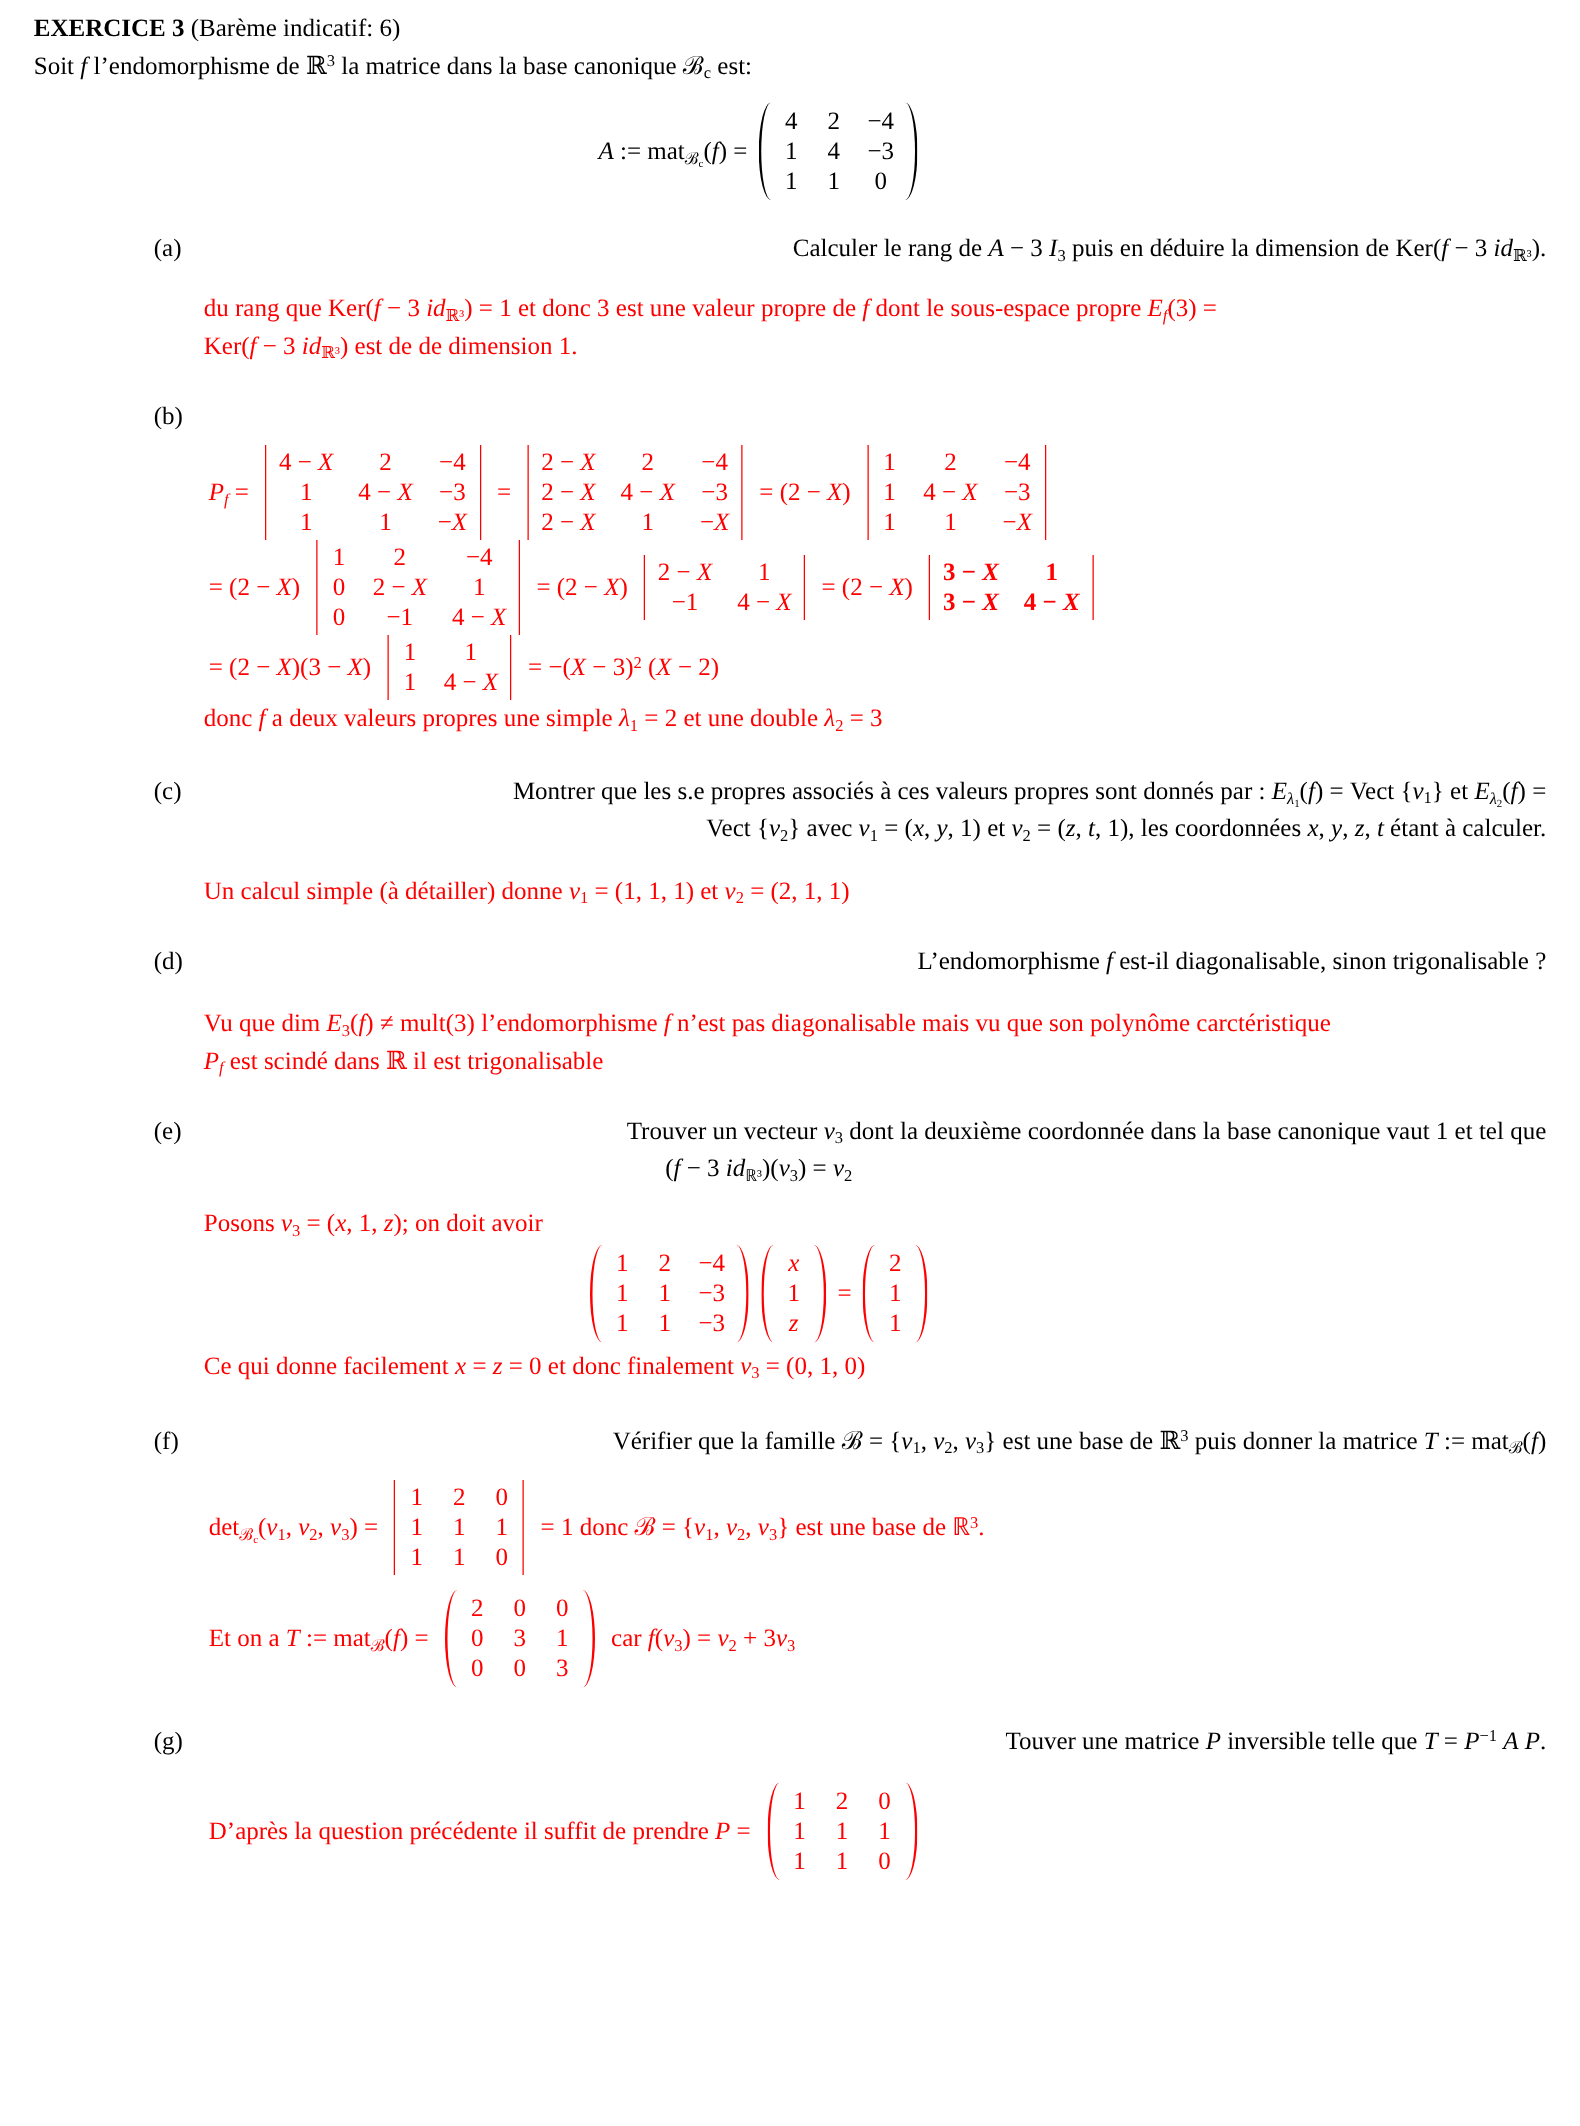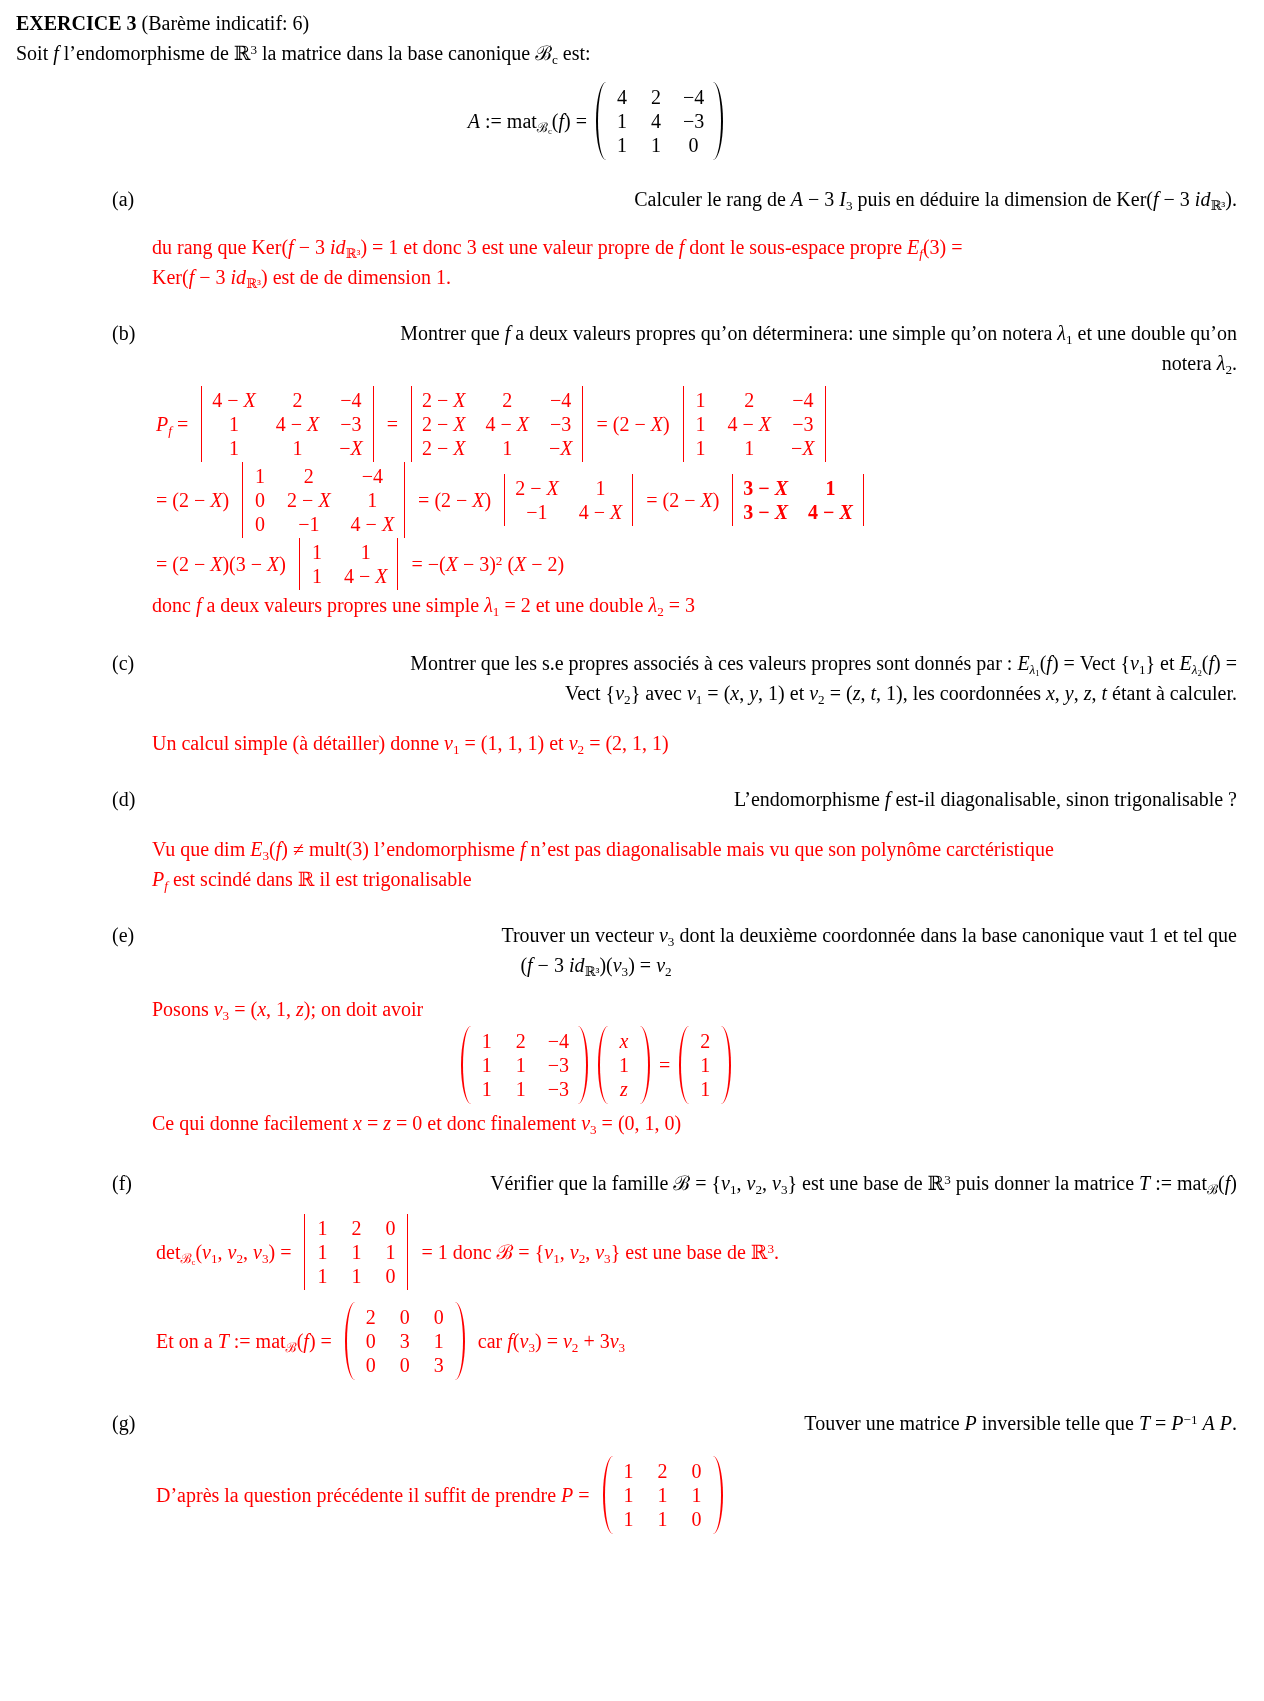--- a/index.html
+++ b/index.html
@@ -2,33 +2,33 @@
 <html><head>
 <meta charset="utf-8">
 <style>
   html,body { margin:0; padding:0; }
   body {
     width:1264px; height:1701px; overflow:hidden;
     background:#ffffff; color:#000000;
     font-family:"Liberation Serif","DejaVu Serif",serif;
     font-size:20px; line-height:30px;
   }
-  .page { padding:8px 0 0 16px; width:1237px; box-sizing:border-box; }
+  .page { padding:8px 0 0 27px; width:1237px; box-sizing:border-box; }
   b { font-weight:bold; }
   i { font-style:italic; }
   sub { font-size:66%; vertical-align:-0.28em; line-height:0; }
   sup { font-size:66%; vertical-align:0.45em; line-height:0; }
   .red { color:#ff0000; }
   .display { display:flex; justify-content:center; align-items:center; width:1160px; }
   .item { display:flex; padding-left:96px; }
   .ilabel { width:40px; flex:0 0 40px; }
   .itext { flex:1;text-align:right; }
   .sol { padding-left:136px; color:#ff0000; }
   .mline { display:flex; align-items:center; gap:4px; }
-  .mseg { white-space:nowrap; margin:0 4px; }
+  .mseg { white-space:nowrap; margin:0 4px;font-family:Liberation Serif, serif; }
   .nowrap { white-space:nowrap; overflow:hidden; }
   
   .mat { display:inline-flex; align-items:stretch; margin:0 5px; }
   .cells { display:grid; align-items:center; column-gap:20px; }
   .mat.paren .cells { padding:3px 7px; }
   .mat.bar .cells { padding:2px 10px; }
   .cell { text-align:center; line-height:24px; min-width:14px; white-space:nowrap; }
   .delim { display:block; }
   .paren-l { width:10px; border-left:2px solid currentColor; border-radius:10px 0 0 10px / 50% 0 0 50%; }
   .paren-r { width:10px; border-right:2px solid currentColor; border-radius:0 10px 10px 0 / 0 50% 50% 0; }
@@ -68,24 +68,20 @@
     <span class="ilabel">(a)</span>
     <div class="itext">Calculer le rang de <i>A</i> − 3 <i>I</i><sub>3</sub> puis en déduire la dimension de Ker(<i>f</i> − 3 <i>id</i><sub>ℝ³</sub>).</div>
   </div>
   <div class="sol" style="margin-top:18px;">
     <div class="nowrap">du rang que Ker(<i>f</i> − 3 <i>id</i><sub>ℝ³</sub>) = 1 et donc 3 est une valeur propre de <i>f</i> dont le sous-espace propre <i>E</i><sub><i>f</i></sub>(3) =</div>
     <div class="nowrap">Ker(<i>f</i> − 3 <i>id</i><sub>ℝ³</sub>) est de de dimension 1.</div>
   </div>
 
   <div class="item" style="margin-top:26px;">
     <span class="ilabel">(b)</span>
-    <div class="itext">
-      <div>Montrer que <i>f</i> a deux valeurs propres qu’on déterminera: une simple qu’on notera <i>λ</i><sub>1</sub> et une double qu’on</div>
-      <div>notera <i>λ</i><sub>2</sub>.</div>
-    </div>
   </div>
   <div class="sol" style="margin-top:8px;">
     <div class="mline">
         <span class="mseg"><i>P</i><sub><i>f</i></sub> =</span>
         <span class="mat bar">
           <span class="delim bar-l"></span>
           <span class="cells" style="grid-template-columns: repeat(3, auto);">
             <span class="cell">4 − <i>X</i></span>
             <span class="cell">2</span>
             <span class="cell">−4</span>

